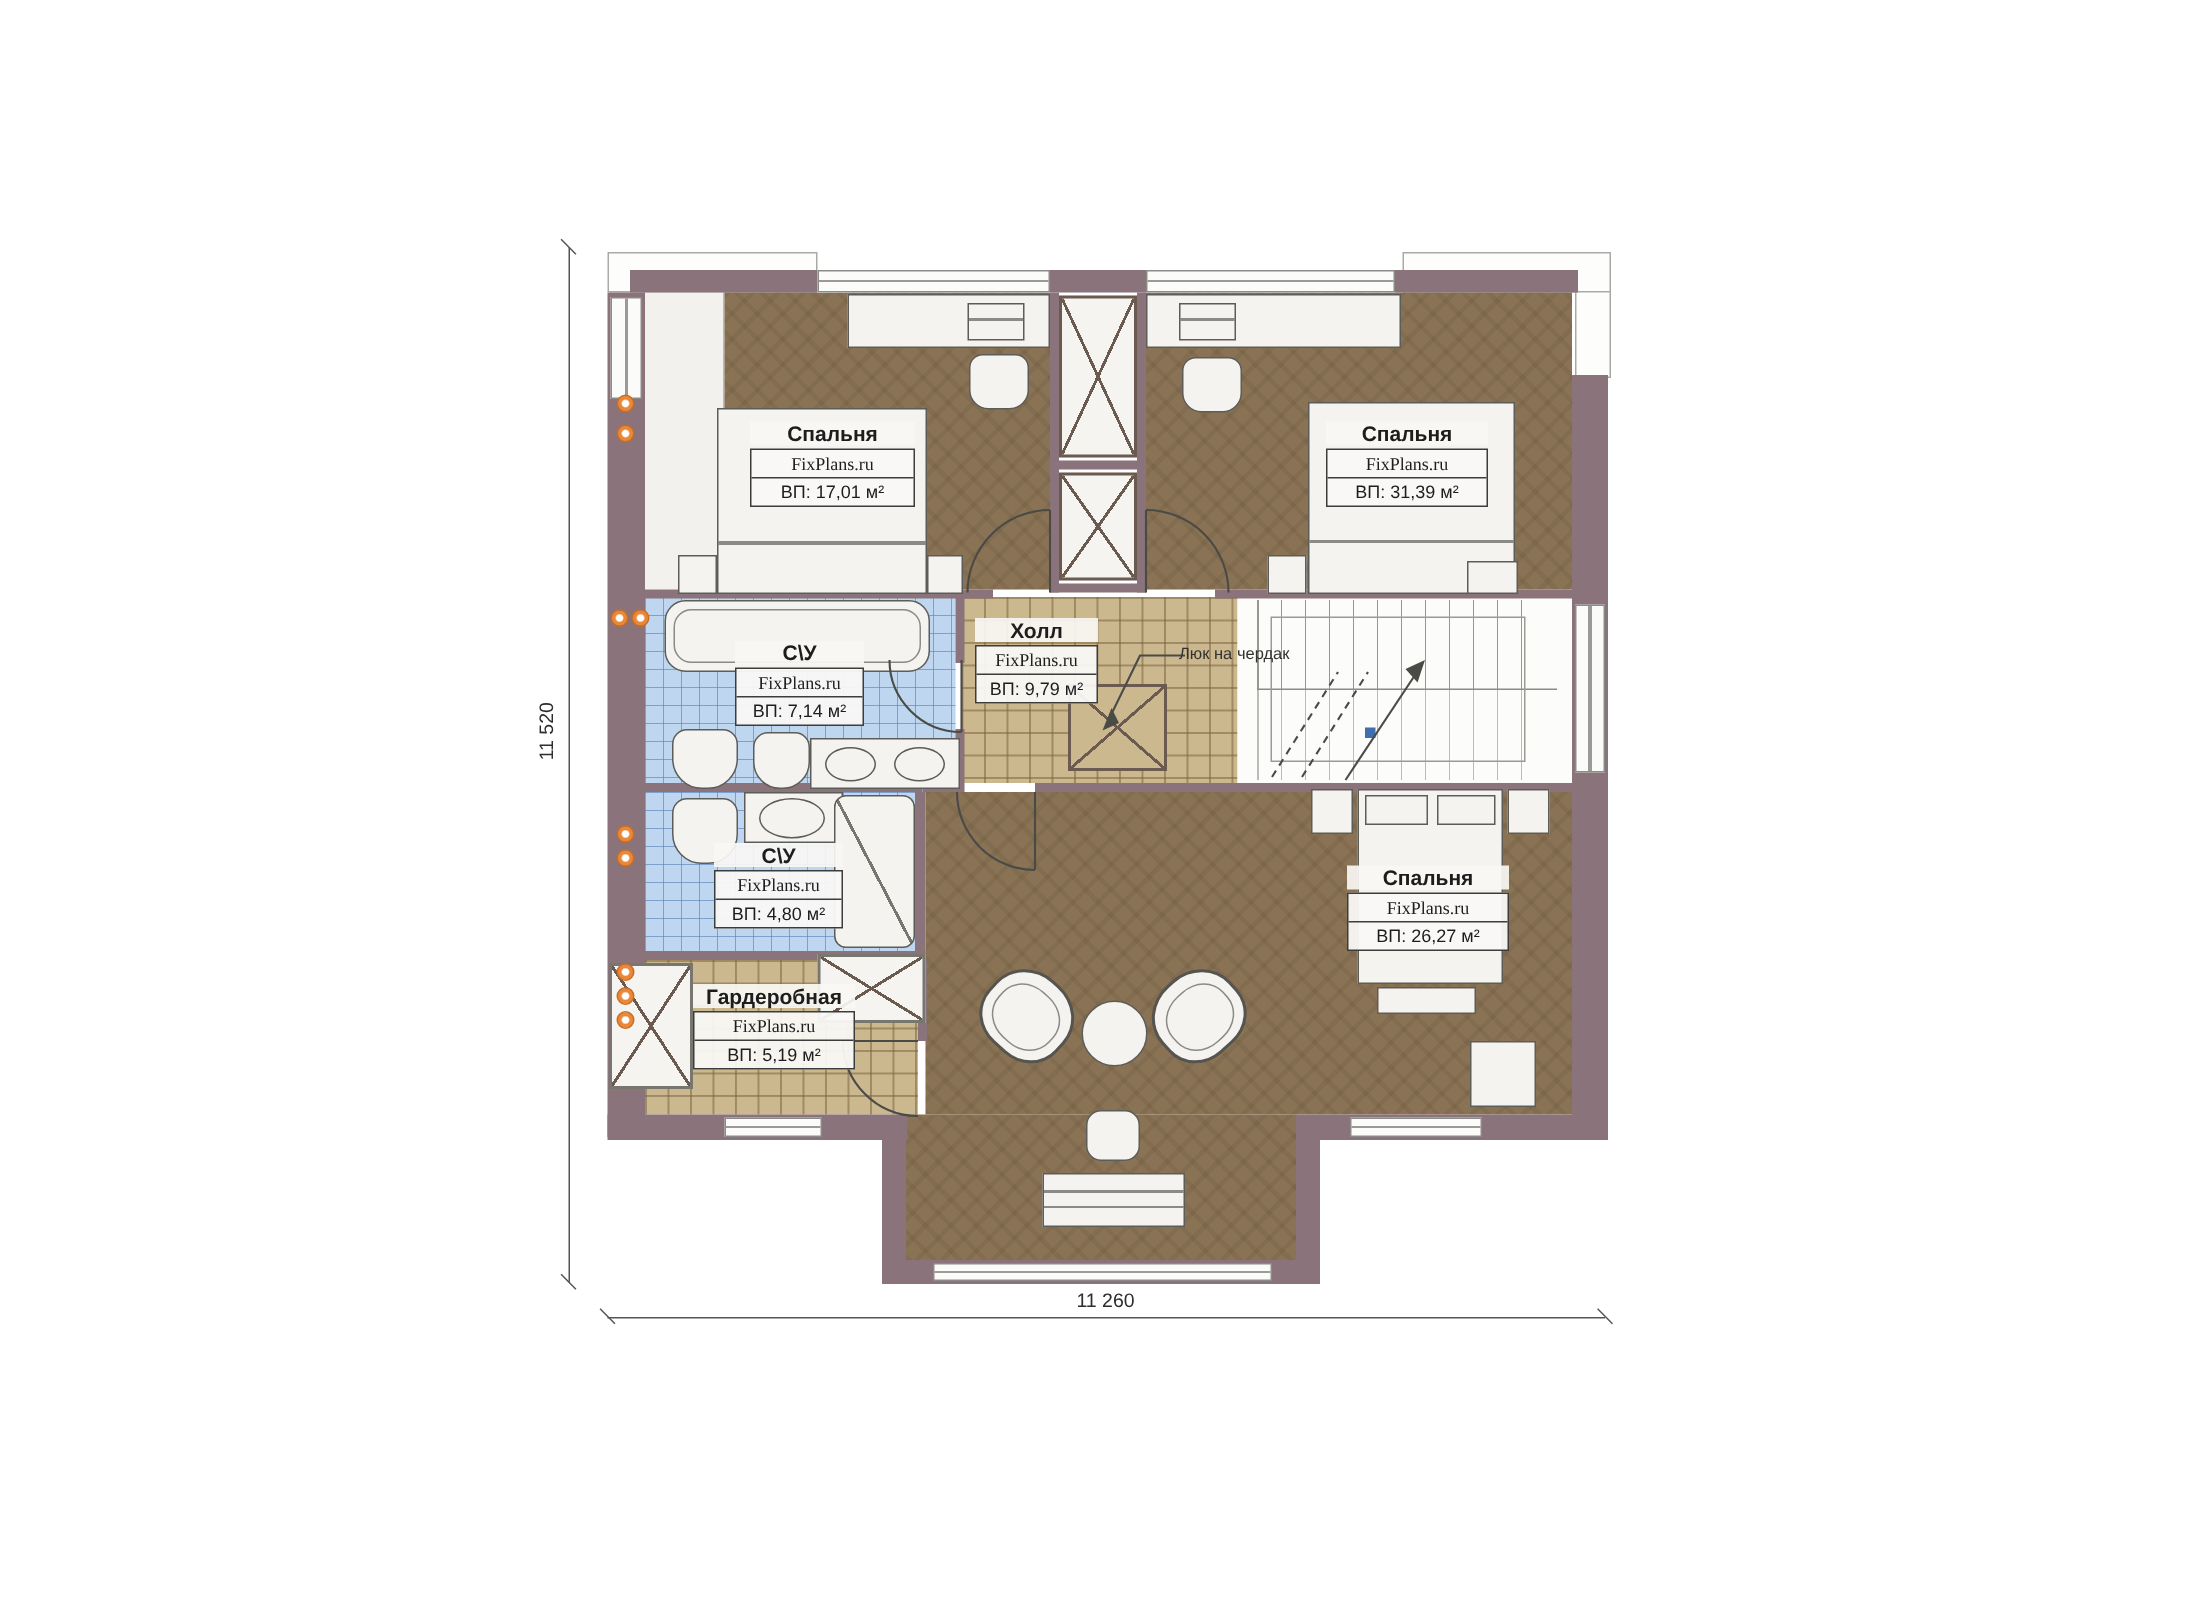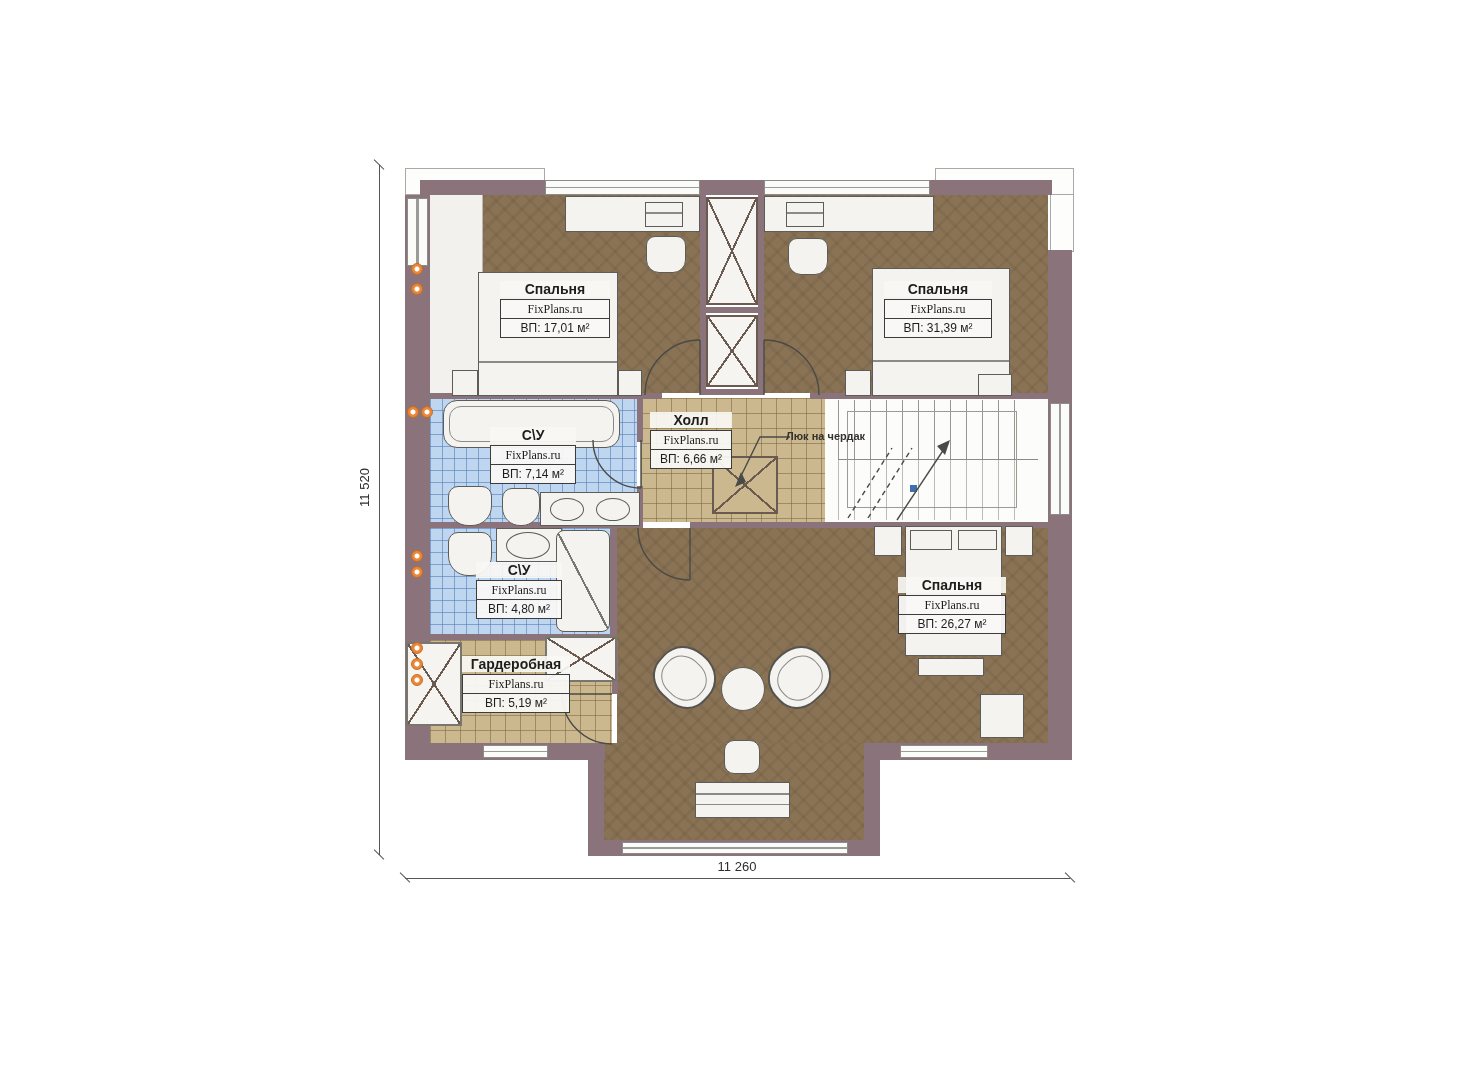--- a/index.html
+++ b/index.html
@@ -215,21 +215,21 @@
     <span class="stamp-title">Спальня</span>
     <div class="stamp-box">
       <div class="stamp-row">FixPlans.ru</div>
       <div class="stamp-row">ВП: 31,39 м²</div>
     </div>
   </div>
   <div class="stamp" style="left:650px;top:412px;width:82px;">
     <span class="stamp-title">Холл</span>
     <div class="stamp-box">
       <div class="stamp-row">FixPlans.ru</div>
-      <div class="stamp-row">ВП: 6,66 м²</div>
+      <div class="stamp-row">ВП: 9,79 м²</div>
     </div>
   </div>
   <div class="stamp" style="left:490px;top:427px;width:86px;">
     <span class="stamp-title">С\У</span>
     <div class="stamp-box">
       <div class="stamp-row">FixPlans.ru</div>
       <div class="stamp-row">ВП: 7,14 м²</div>
     </div>
   </div>
   <div class="stamp" style="left:476px;top:562px;width:86px;">
@@ -247,21 +247,21 @@
     </div>
   </div>
   <div class="stamp" style="left:898px;top:577px;width:108px;">
     <span class="stamp-title">Спальня</span>
     <div class="stamp-box">
       <div class="stamp-row">FixPlans.ru</div>
       <div class="stamp-row">ВП: 26,27 м²</div>
     </div>
   </div>
 
-  <div class="note" style="left:786px;top:430px;font-weight:bold;">Люк на чердак</div>
+  <div class="note" style="left:786px;top:430px;">Люк на чердак</div>
 
   <div class="abs dimline" style="left:379px;top:165px;width:1px;height:690px;"></div>
   <div class="abs tick" style="left:372px;top:164px;"></div>
   <div class="abs tick" style="left:372px;top:854px;"></div>
   <div class="dim-label" style="left:322px;top:480px;width:84px;transform:rotate(-90deg);">11 520</div>
 
   <div class="abs dimline" style="left:405px;top:878px;width:665px;height:1px;"></div>
   <div class="abs tick" style="left:398px;top:877px;"></div>
   <div class="abs tick" style="left:1063px;top:877px;"></div>
   <div class="dim-label" style="left:695px;top:859px;width:84px;">11 260</div>

